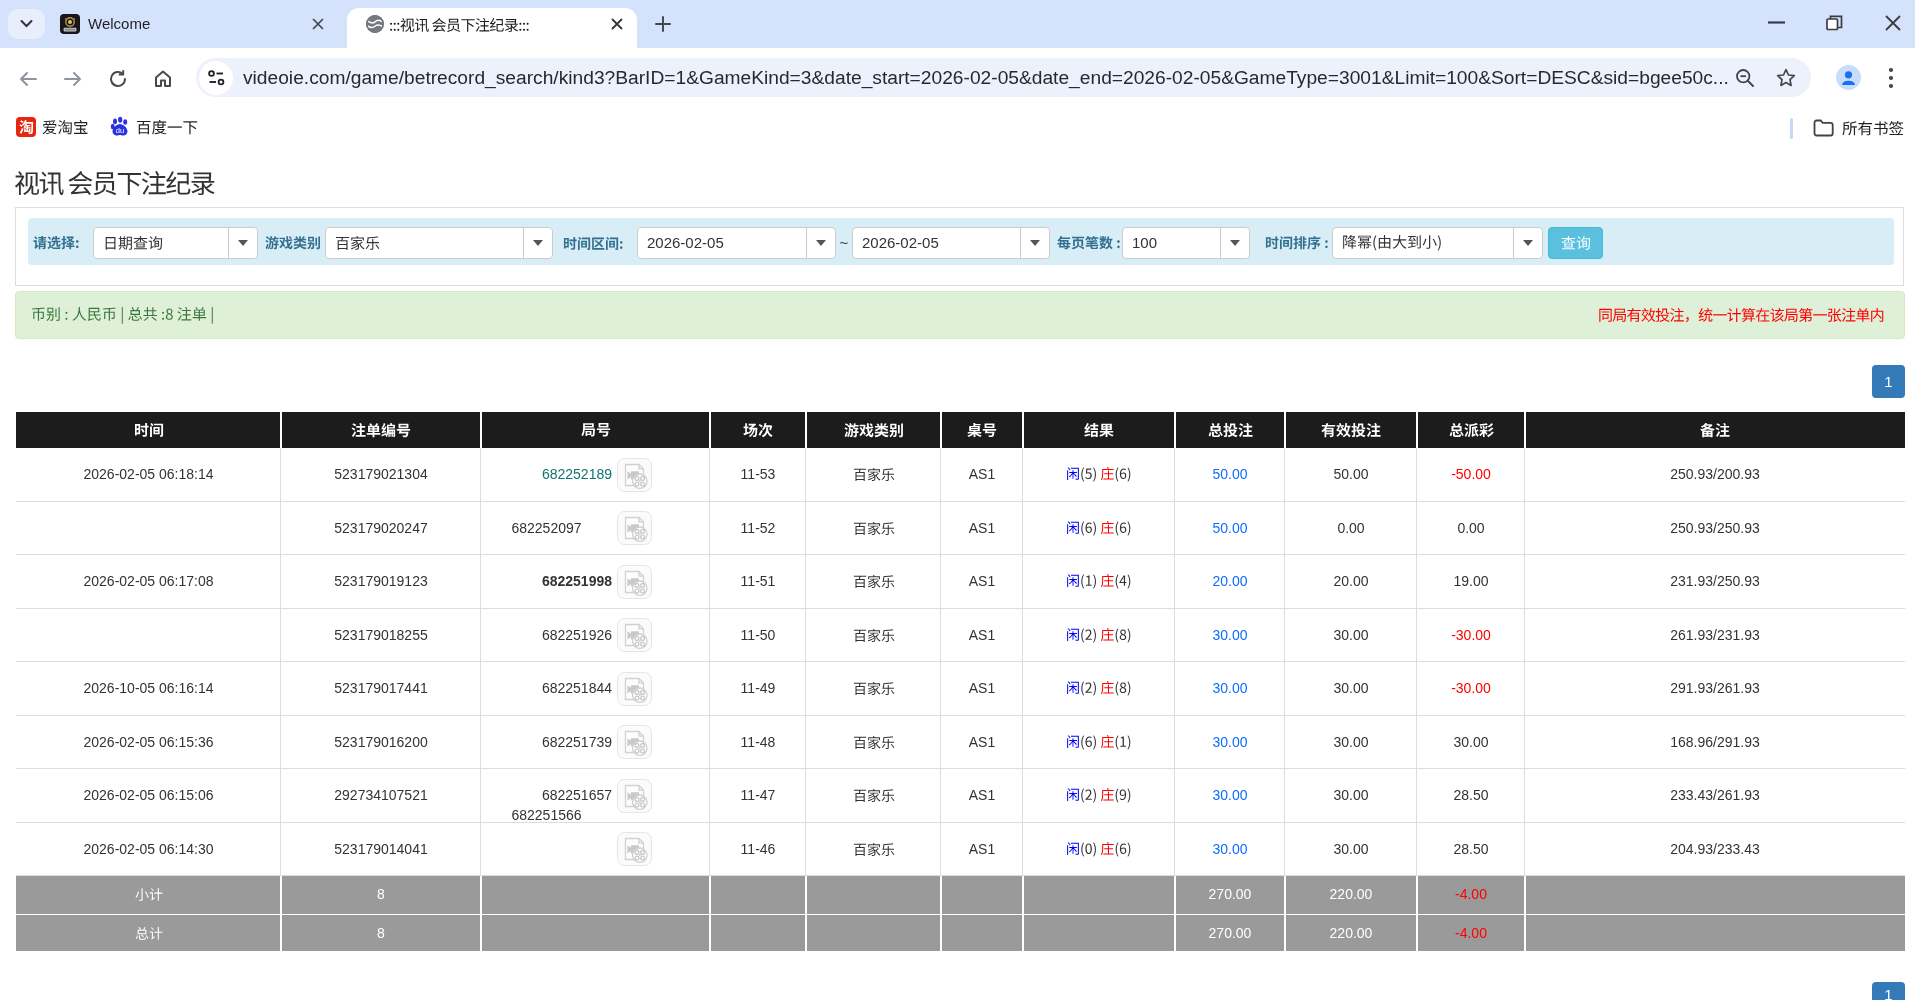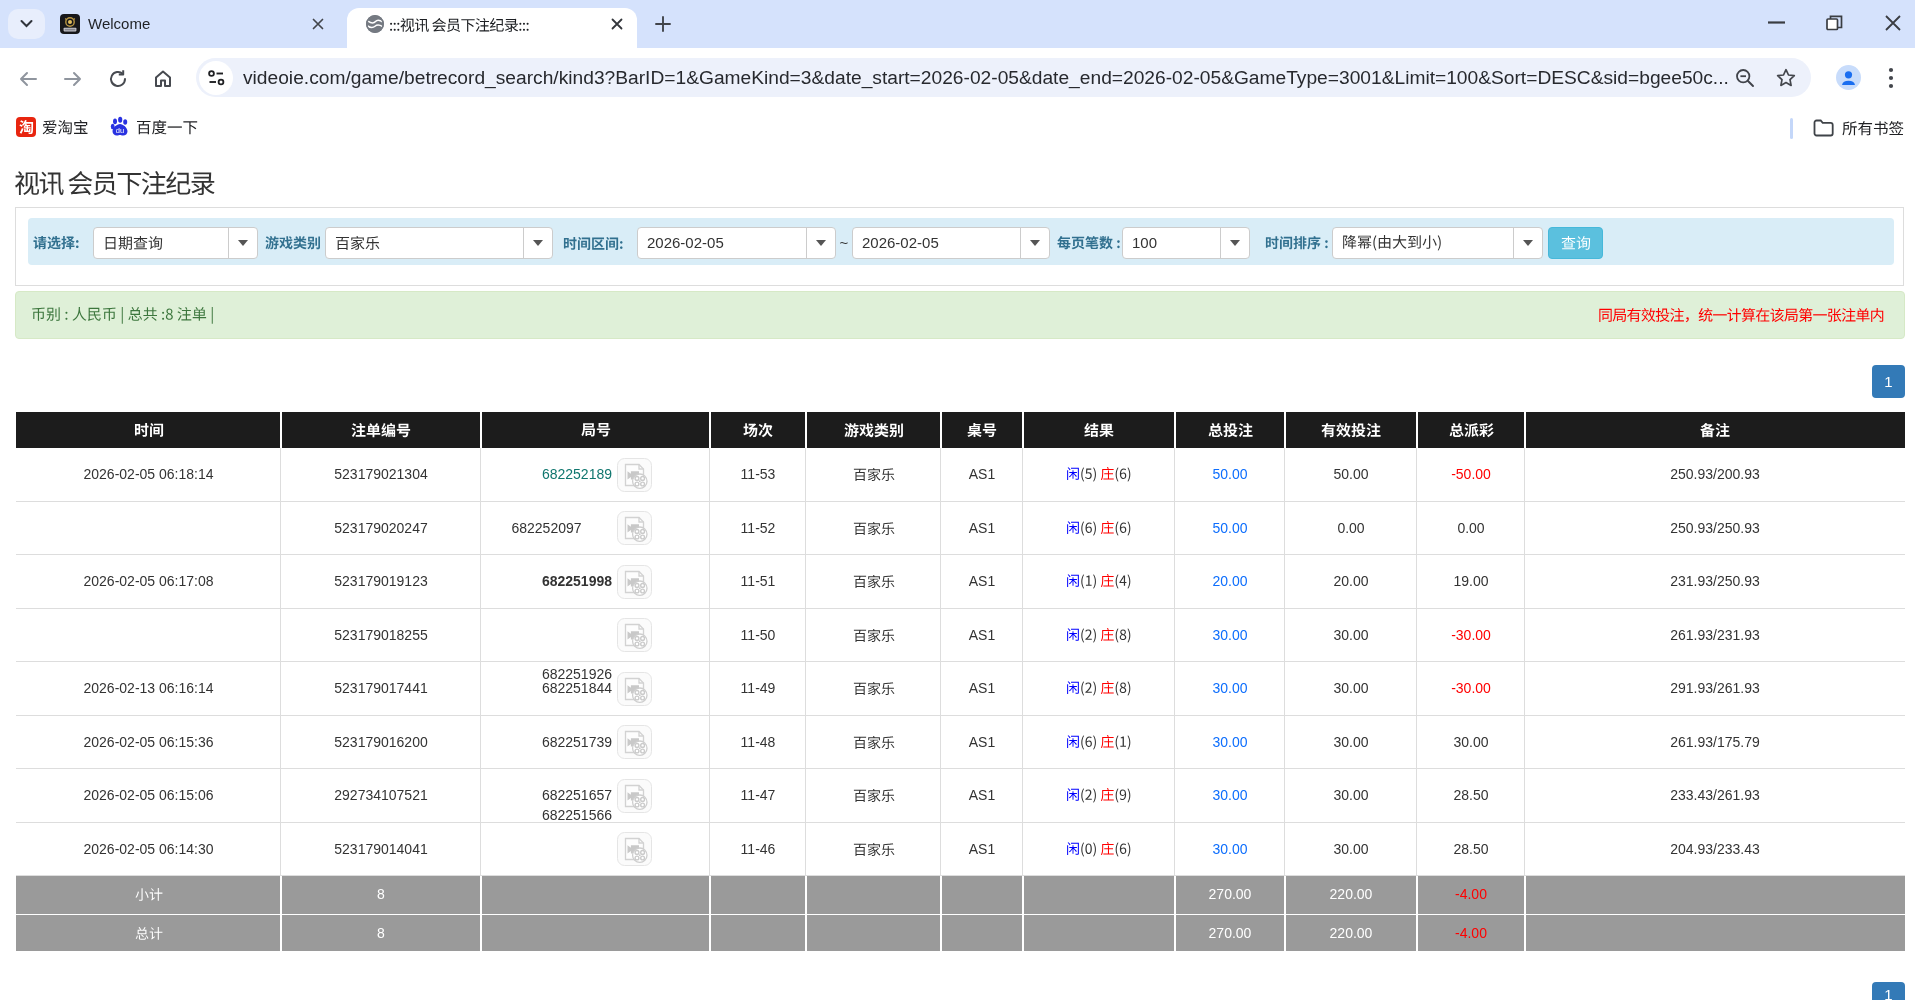--- a/index.html
+++ b/index.html
@@ -678,21 +678,21 @@
     <div style="position:absolute;left:480px;top:608.5px;width:1px;height:53.5px;background:#ddd"></div>
     <div style="position:absolute;left:709px;top:608.5px;width:1px;height:53.5px;background:#ddd"></div>
     <div style="position:absolute;left:805px;top:608.5px;width:1px;height:53.5px;background:#ddd"></div>
     <div style="position:absolute;left:940px;top:608.5px;width:1px;height:53.5px;background:#ddd"></div>
     <div style="position:absolute;left:1022px;top:608.5px;width:1px;height:53.5px;background:#ddd"></div>
     <div style="position:absolute;left:1174px;top:608.5px;width:1px;height:53.5px;background:#ddd"></div>
     <div style="position:absolute;left:1284px;top:608.5px;width:1px;height:53.5px;background:#ddd"></div>
     <div style="position:absolute;left:1416px;top:608.5px;width:1px;height:53.5px;background:#ddd"></div>
     <div style="position:absolute;left:1524px;top:608.5px;width:1px;height:53.5px;background:#ddd"></div>
     <div style="position:absolute;left:281px;top:608.5px;width:200px;height:53.5px;font-size:14px;color:#333;text-align:center;font-weight:normal;line-height:53.5px;">523179018255</div>
-    <div style="position:absolute;left:481px;top:608.5px;width:131px;height:53.5px;font-size:14px;color:#333;text-align:right;font-weight:normal;line-height:53.5px;margin-top:39px;">682251926</div>
+    <div style="position:absolute;left:481px;top:608.5px;width:131px;height:53.5px;font-size:14px;color:#333;text-align:right;font-weight:normal;line-height:53.5px;">682251926</div>
     <svg style="position:absolute;left:617px;top:618.2px" width="35" height="34" viewBox="0 0 35 34">
       <rect x="0.5" y="0.5" width="34" height="33" rx="7" fill="#fbfbfb" stroke="#e5e5e5"></rect>
       <path d="M8.5 6.5 h13.5 l4.5 4.5 v16.5 h-18 Z" fill="#fdfdfd" stroke="#d2d2d2" stroke-width="1.3"></path>
       <path d="M22 6.5 v4.5 h4.5" fill="none" stroke="#d2d2d2" stroke-width="1.3"></path>
       <path d="M10.5 13.2 l3.4 2.6 v-2.6 h8.1 v8.3 h-8.1 v-2.6 l-3.4 2.6 Z" fill="#c9c9c9"></path>
       <circle cx="22.8" cy="23.2" r="7.2" fill="#fff" stroke="#cecece" stroke-width="1.3"></circle>
       <circle cx="20" cy="20.4" r="1.9" fill="none" stroke="#cbcbcb" stroke-width="1.4"></circle>
       <circle cx="25.6" cy="20.4" r="1.9" fill="none" stroke="#cbcbcb" stroke-width="1.4"></circle>
       <circle cx="20" cy="26" r="1.9" fill="none" stroke="#cbcbcb" stroke-width="1.4"></circle>
       <circle cx="25.6" cy="26" r="1.9" fill="none" stroke="#cbcbcb" stroke-width="1.4"></circle>
@@ -733,21 +733,21 @@
     <div style="position:absolute;left:280px;top:662.0px;width:1px;height:53.5px;background:#ddd"></div>
     <div style="position:absolute;left:480px;top:662.0px;width:1px;height:53.5px;background:#ddd"></div>
     <div style="position:absolute;left:709px;top:662.0px;width:1px;height:53.5px;background:#ddd"></div>
     <div style="position:absolute;left:805px;top:662.0px;width:1px;height:53.5px;background:#ddd"></div>
     <div style="position:absolute;left:940px;top:662.0px;width:1px;height:53.5px;background:#ddd"></div>
     <div style="position:absolute;left:1022px;top:662.0px;width:1px;height:53.5px;background:#ddd"></div>
     <div style="position:absolute;left:1174px;top:662.0px;width:1px;height:53.5px;background:#ddd"></div>
     <div style="position:absolute;left:1284px;top:662.0px;width:1px;height:53.5px;background:#ddd"></div>
     <div style="position:absolute;left:1416px;top:662.0px;width:1px;height:53.5px;background:#ddd"></div>
     <div style="position:absolute;left:1524px;top:662.0px;width:1px;height:53.5px;background:#ddd"></div>
-    <div style="position:absolute;left:16px;top:662.0px;width:265px;height:53.5px;font-size:14px;color:#333;text-align:center;font-weight:normal;line-height:53.5px;">2026-02-13 06:16:14</div>
+    <div style="position:absolute;left:16px;top:662.0px;width:265px;height:53.5px;font-size:14px;color:#333;text-align:center;font-weight:normal;line-height:53.5px;">2026-10-05 06:16:14</div>
     <div style="position:absolute;left:281px;top:662.0px;width:200px;height:53.5px;font-size:14px;color:#333;text-align:center;font-weight:normal;line-height:53.5px;">523179017441</div>
     <div style="position:absolute;left:481px;top:662.0px;width:131px;height:53.5px;font-size:14px;color:#333;text-align:right;font-weight:normal;line-height:53.5px;">682251844</div>
     <svg style="position:absolute;left:617px;top:671.8px" width="35" height="34" viewBox="0 0 35 34">
       <rect x="0.5" y="0.5" width="34" height="33" rx="7" fill="#fbfbfb" stroke="#e5e5e5"></rect>
       <path d="M8.5 6.5 h13.5 l4.5 4.5 v16.5 h-18 Z" fill="#fdfdfd" stroke="#d2d2d2" stroke-width="1.3"></path>
       <path d="M22 6.5 v4.5 h4.5" fill="none" stroke="#d2d2d2" stroke-width="1.3"></path>
       <path d="M10.5 13.2 l3.4 2.6 v-2.6 h8.1 v8.3 h-8.1 v-2.6 l-3.4 2.6 Z" fill="#c9c9c9"></path>
       <circle cx="22.8" cy="23.2" r="7.2" fill="#fff" stroke="#cecece" stroke-width="1.3"></circle>
       <circle cx="20" cy="20.4" r="1.9" fill="none" stroke="#cbcbcb" stroke-width="1.4"></circle>
       <circle cx="25.6" cy="20.4" r="1.9" fill="none" stroke="#cbcbcb" stroke-width="1.4"></circle>
@@ -835,21 +835,21 @@
       </g>
       <g fill="#333" transform="translate(0,12.86) scale(0.014000)">
         <use href="#g47" x="3455"></use>
         <use href="#g96" x="3793"></use>
         <use href="#g52" x="4348"></use>
       </g>
     </svg>
     <div style="position:absolute;left:1175px;top:715.5px;width:110px;height:53.5px;font-size:14px;color:#0d6efd;text-align:center;font-weight:normal;line-height:53.5px;">30.00</div>
     <div style="position:absolute;left:1285px;top:715.5px;width:132px;height:53.5px;font-size:14px;color:#333;text-align:center;font-weight:normal;line-height:53.5px;">30.00</div>
     <div style="position:absolute;left:1417px;top:715.5px;width:108px;height:53.5px;font-size:14px;color:#333;text-align:center;font-weight:normal;line-height:53.5px;">30.00</div>
-    <div style="position:absolute;left:1525px;top:715.5px;width:380px;height:53.5px;font-size:14px;color:#333;text-align:center;font-weight:normal;line-height:53.5px;">261.93/175.79</div>
+    <div style="position:absolute;left:1525px;top:715.5px;width:380px;height:53.5px;font-size:14px;color:#333;text-align:center;font-weight:normal;line-height:53.5px;">168.96/291.93</div>
     <div style="position:absolute;left:16px;top:821.5px;width:1889px;height:1px;background:#ddd"></div>
     <div style="position:absolute;left:280px;top:769.0px;width:1px;height:53.5px;background:#ddd"></div>
     <div style="position:absolute;left:480px;top:769.0px;width:1px;height:53.5px;background:#ddd"></div>
     <div style="position:absolute;left:709px;top:769.0px;width:1px;height:53.5px;background:#ddd"></div>
     <div style="position:absolute;left:805px;top:769.0px;width:1px;height:53.5px;background:#ddd"></div>
     <div style="position:absolute;left:940px;top:769.0px;width:1px;height:53.5px;background:#ddd"></div>
     <div style="position:absolute;left:1022px;top:769.0px;width:1px;height:53.5px;background:#ddd"></div>
     <div style="position:absolute;left:1174px;top:769.0px;width:1px;height:53.5px;background:#ddd"></div>
     <div style="position:absolute;left:1284px;top:769.0px;width:1px;height:53.5px;background:#ddd"></div>
     <div style="position:absolute;left:1416px;top:769.0px;width:1px;height:53.5px;background:#ddd"></div>
@@ -906,21 +906,21 @@
     <div style="position:absolute;left:709px;top:822.5px;width:1px;height:53.5px;background:#ddd"></div>
     <div style="position:absolute;left:805px;top:822.5px;width:1px;height:53.5px;background:#ddd"></div>
     <div style="position:absolute;left:940px;top:822.5px;width:1px;height:53.5px;background:#ddd"></div>
     <div style="position:absolute;left:1022px;top:822.5px;width:1px;height:53.5px;background:#ddd"></div>
     <div style="position:absolute;left:1174px;top:822.5px;width:1px;height:53.5px;background:#ddd"></div>
     <div style="position:absolute;left:1284px;top:822.5px;width:1px;height:53.5px;background:#ddd"></div>
     <div style="position:absolute;left:1416px;top:822.5px;width:1px;height:53.5px;background:#ddd"></div>
     <div style="position:absolute;left:1524px;top:822.5px;width:1px;height:53.5px;background:#ddd"></div>
     <div style="position:absolute;left:16px;top:822.5px;width:265px;height:53.5px;font-size:14px;color:#333;text-align:center;font-weight:normal;line-height:53.5px;">2026-02-05 06:14:30</div>
     <div style="position:absolute;left:281px;top:822.5px;width:200px;height:53.5px;font-size:14px;color:#333;text-align:center;font-weight:normal;line-height:53.5px;">523179014041</div>
-    <div style="position:absolute;left:481px;top:789px;width:131px;height:53.5px;font-size:14px;color:#333;text-align:right;font-weight:normal;line-height:53.5px;">682251566</div>
+    <div style="position:absolute;left:481px;top:789px;width:131px;height:53.5px;font-size:14px;color:#333;text-align:center;font-weight:normal;line-height:53.5px;">682251566</div>
     <svg style="position:absolute;left:617px;top:832.2px" width="35" height="34" viewBox="0 0 35 34">
       <rect x="0.5" y="0.5" width="34" height="33" rx="7" fill="#fbfbfb" stroke="#e5e5e5"></rect>
       <path d="M8.5 6.5 h13.5 l4.5 4.5 v16.5 h-18 Z" fill="#fdfdfd" stroke="#d2d2d2" stroke-width="1.3"></path>
       <path d="M22 6.5 v4.5 h4.5" fill="none" stroke="#d2d2d2" stroke-width="1.3"></path>
       <path d="M10.5 13.2 l3.4 2.6 v-2.6 h8.1 v8.3 h-8.1 v-2.6 l-3.4 2.6 Z" fill="#c9c9c9"></path>
       <circle cx="22.8" cy="23.2" r="7.2" fill="#fff" stroke="#cecece" stroke-width="1.3"></circle>
       <circle cx="20" cy="20.4" r="1.9" fill="none" stroke="#cbcbcb" stroke-width="1.4"></circle>
       <circle cx="25.6" cy="20.4" r="1.9" fill="none" stroke="#cbcbcb" stroke-width="1.4"></circle>
       <circle cx="20" cy="26" r="1.9" fill="none" stroke="#cbcbcb" stroke-width="1.4"></circle>
       <circle cx="25.6" cy="26" r="1.9" fill="none" stroke="#cbcbcb" stroke-width="1.4"></circle>

